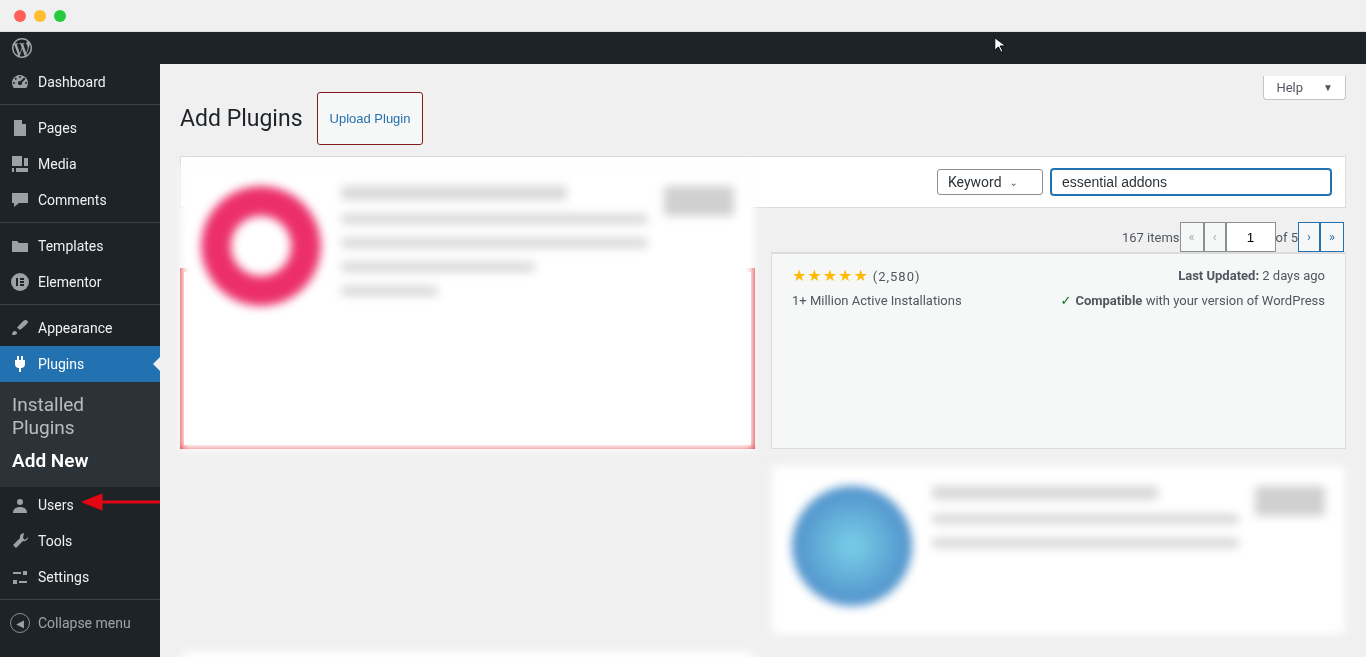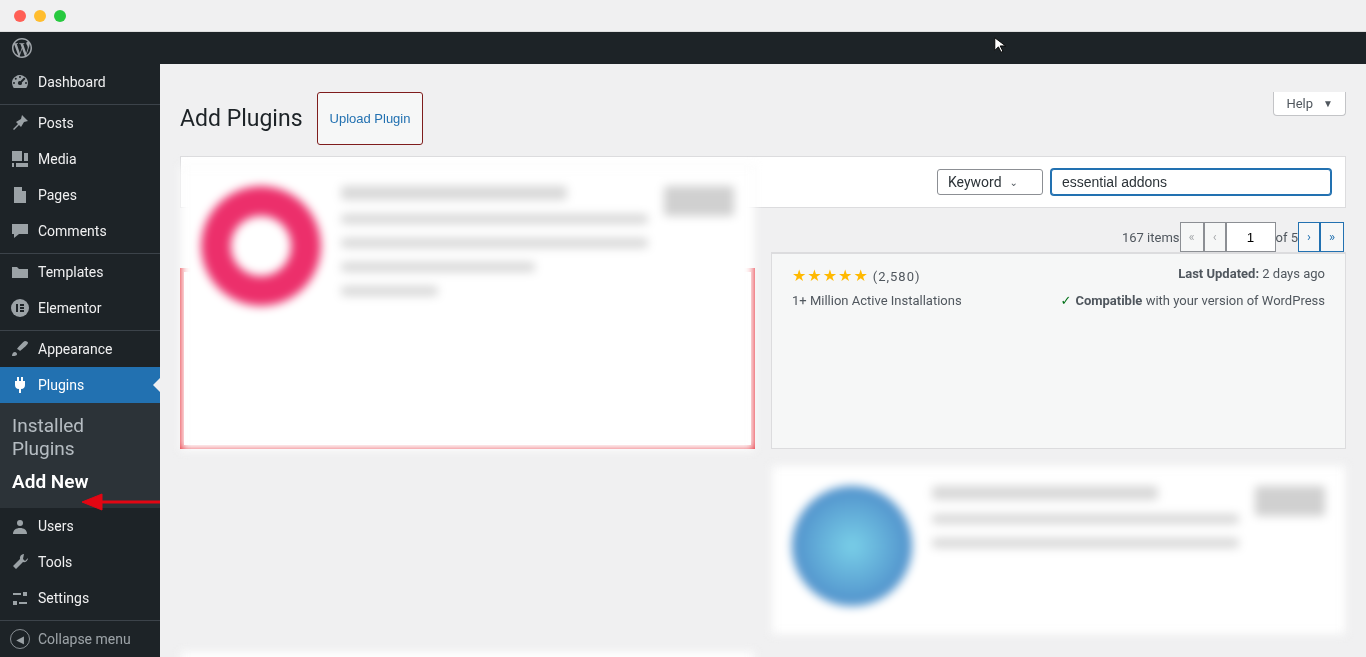--- a/index.html
+++ b/index.html
@@ -70,24 +70,24 @@
     width:20px; height:20px; border-radius:50%; border:1px solid rgba(240,246,252,0.5);
     display:flex; align-items:center; justify-content:center; font-size:10px;
   }
 
   
   .content {
     flex:1; padding:44px 20px 20px 20px; overflow-y:auto; position:relative;
     background:#f0f0f1;
   }
   .help-tab {
-    position:absolute; right:20px; top:60px;
+    position:absolute; right:20px; top:44px;
     background:#fff; border:1px solid #c3c4c7; border-top:none;
     padding:4px 12px; font-size:13px; color:#50575e; cursor:pointer; border-radius:0 0 4px 4px;
-    display:flex; align-items:center; gap:10px;
+    display:flex; align-items:center; gap:20px;
   }
   .heading-row { display:flex; align-items:center; gap:14px; margin:16px 0 11px 0; }
   h1.page-title { font-size:23px; font-weight:400; color:#1d2327; }
   .upload-btn {
     border:1px solid #7f1d1d; color:#2271b1; background:#f6f7f7; border-radius:3px;
     padding:18px 12px; font-size:13px; cursor:pointer;
   }
 
   
   .filterbar {
@@ -134,21 +134,21 @@
   .pc-author a { color:#2271b1; text-decoration:none; }
   .pc-actions { min-width:100px; display:flex; flex-direction:column; align-items:flex-end; gap:10px; }
   .install-btn {
     border:1px solid #2271b1; color:#2271b1; background:#f6f7f7;
     padding:3px 12px; border-radius:3px; font-size:13px; cursor:pointer;
   }
   .more-details { color:#2271b1; font-size:13px; cursor:pointer; text-decoration:none; }
 
   .pc-bottom {
     background:#f6f7f7; border-top:1px solid #dcdcde;
-    display:flex; flex-wrap:wrap; padding:12px 20px; font-size:13px; color:#50575e;
+    display:flex; flex-wrap:wrap; padding:12px 20px; font-size:13px; color:#50575e;align-items:center;
   }
   .pc-bottom .half { width:50%; }
   .pc-bottom .right { text-align:right; }
   .stars { color:#ffb900; letter-spacing:1px; font-size:16px; }
   .stars .cnt { color:#50575e; font-size:13px; margin-left:4px; }
   .compat { display:flex; align-items:center; justify-content:flex-end; gap:4px;}
 
   
   .ea-bg {
     width:100%; height:100%;
@@ -201,35 +201,29 @@
       <svg class="menu-icon" viewBox="0 0 20 20">
           <path d="M3.76 16h12.48A8 8 0 1 0 2 10c0 2.3.64 4.37 1.76 6zM10 4a1 1 0 1 1 0 2 1 1 0 0 1 0-2zm-4.24 1.76a1 1 0 1 1 0 2 1 1 0 0 1 0-2zM4 10a1 1 0 1 1 0 2 1 1 0 0 1 0-2zm10.24-4.24a1 1 0 0 1 1 1c0 .28-.12.53-.31.71l-3.1 3.1a2 2 0 1 1-1.4-1.4l3.1-3.1c.18-.19.43-.31.71-.31zM16 10a1 1 0 1 1 0 2 1 1 0 0 1 0-2z"></path>
         </svg>
       <span>Dashboard</span>
     </a>
 
     <div class="menu-separator"></div>
 
     <a class="menu-item">
       <svg class="menu-icon" viewBox="0 0 20 20">
-          <path d="M12 2l6 6-4 1-3 5-2-2-5 5-1-1 5-5-2-2 5-3z"></path>
-        </svg>
-      <span>Posts</span>
+          <path d="M4 2h8l4 4v12H4zM12 2v4h4"></path>
+        </svg>
+      <span>Pages</span>
     </a>
     <a class="menu-item">
       <svg class="menu-icon" viewBox="0 0 20 20">
           <path d="M2 2h10v10H2zM6 14h12v4H6zM14 4h4v8h-4zM2 14h2v4H2z"></path>
         </svg>
       <span>Media</span>
-    </a>
-    <a class="menu-item">
-      <svg class="menu-icon" viewBox="0 0 20 20">
-          <path d="M4 2h8l4 4v12H4zM12 2v4h4"></path>
-        </svg>
-      <span>Pages</span>
     </a>
     <a class="menu-item">
       <svg class="menu-icon" viewBox="0 0 20 20">
           <path d="M2 3h16v10H9l-5 4v-4H2z"></path>
         </svg>
       <span>Comments</span>
     </a>
 
     <div class="menu-separator"></div>
 

